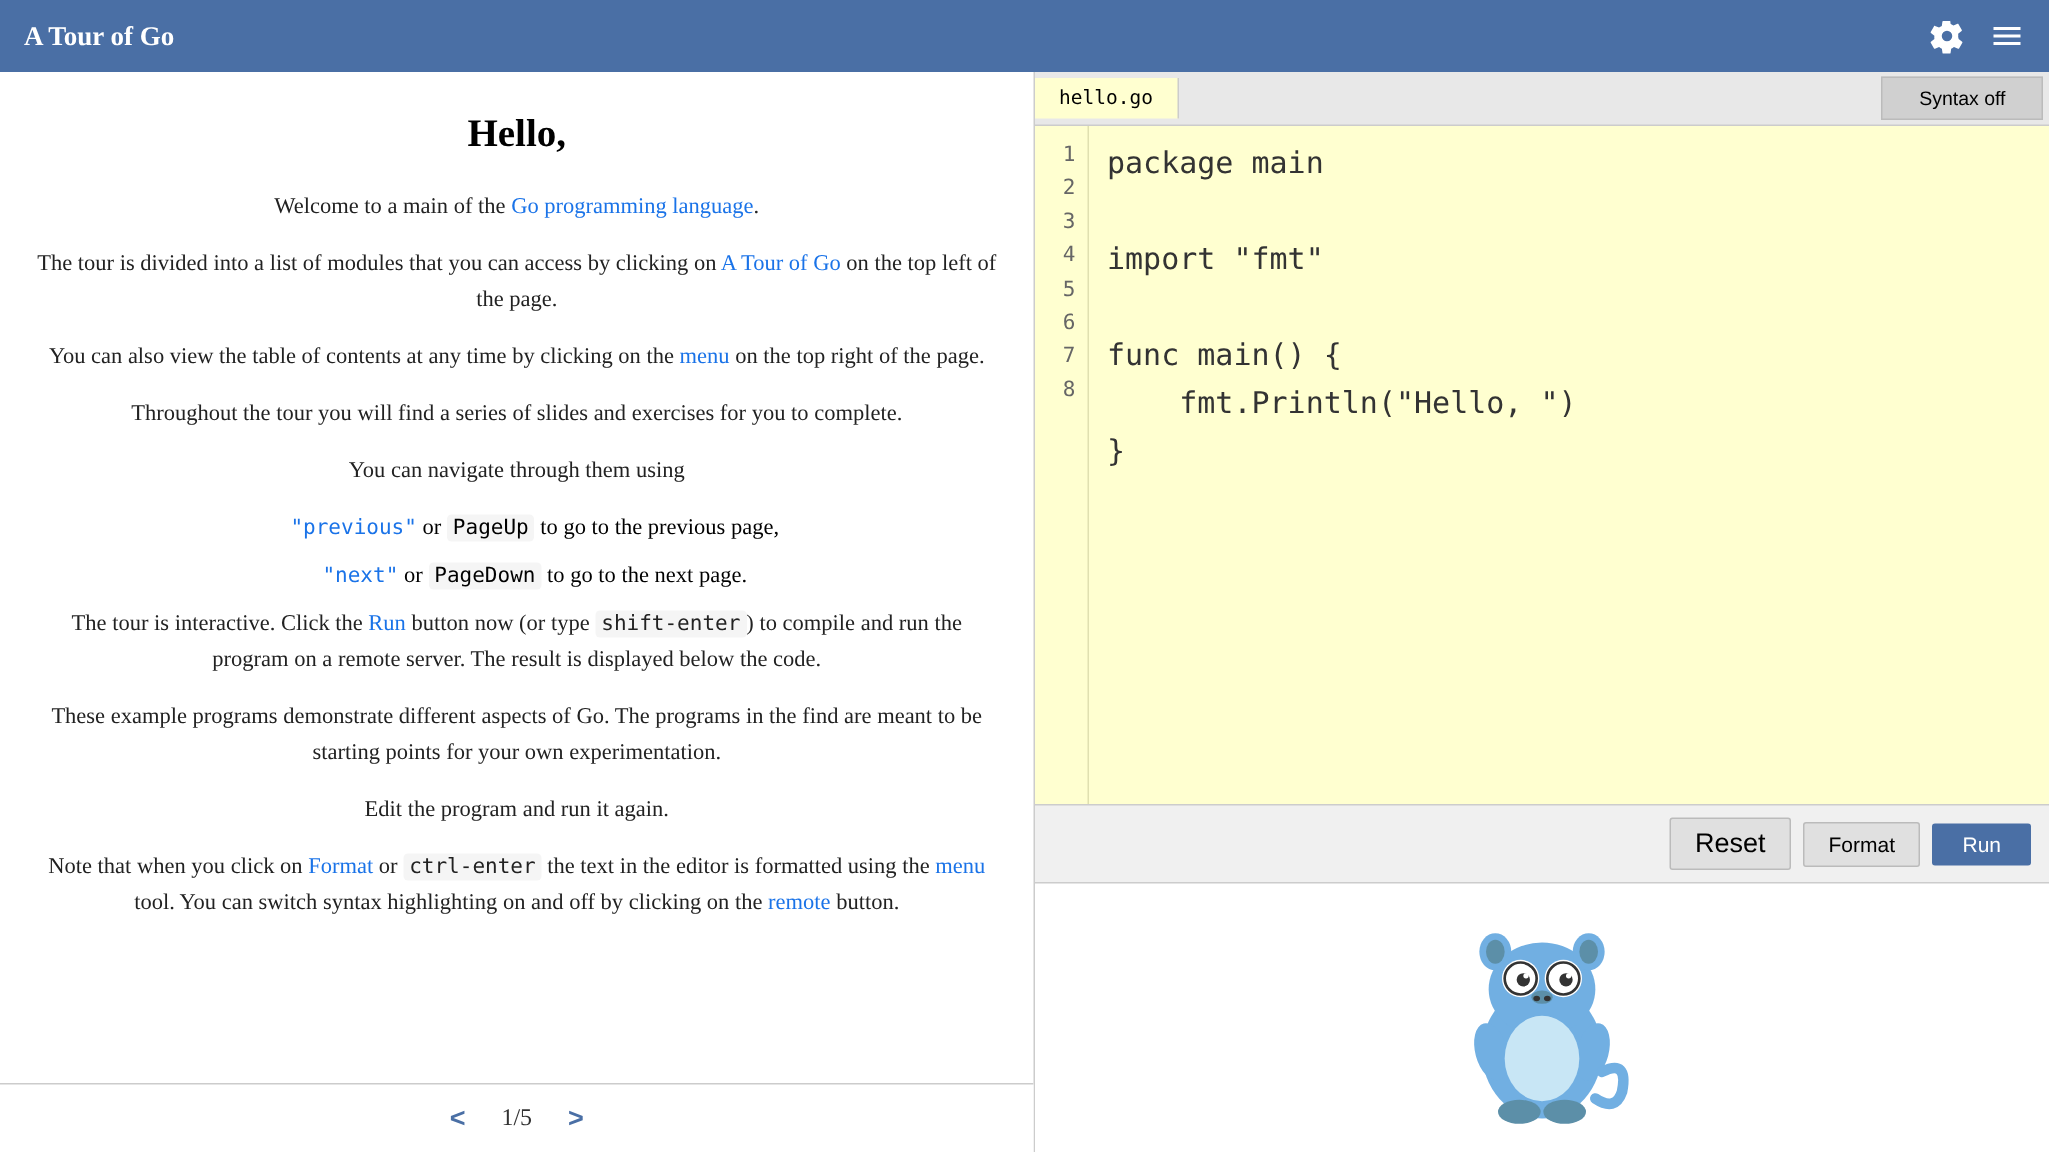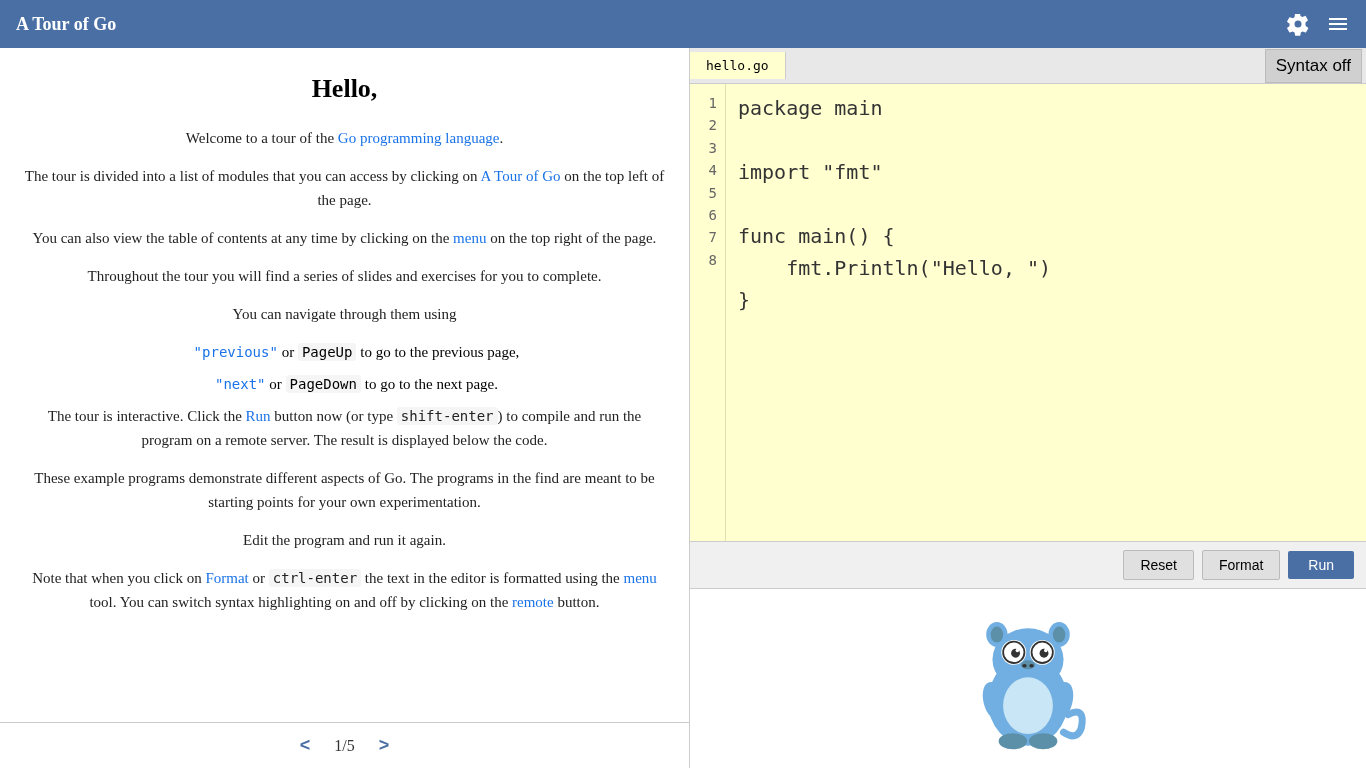--- a/index.html
+++ b/index.html
@@ -101,24 +101,24 @@
     .tab-item {
       padding: 6px 16px;
       font-size: 13px;
       background: #ffffd0;
       border-right: 1px solid #ccc;
       cursor: pointer;
       font-family: monospace;
     }
     .tab-spacer { flex: 1; background: #e8e8e8; }
     .syntax-btn {
-      padding: 6px 10px;
+      padding: 6px 24px;
       background: #d0d0d0;
       border: 1px solid #bbb;
-      font-size: 17px;
+      font-size: 13px;
       cursor: pointer;
       margin-right: 4px;
     }
 
     
     .code-editor {
       flex: 1;
       background: #ffffd0;
       display: flex;
       overflow: hidden;
@@ -157,21 +157,21 @@
       padding: 8px 12px;
       background: #f0f0f0;
       border-top: 1px solid #ccc;
       flex-shrink: 0;
     }
     .btn-reset {
       padding: 6px 16px;
       background: #e0e0e0;
       border: 1px solid #bbb;
       cursor: pointer;
-      font-size: 14px;
+      font-size: 18px;
       border-radius: 2px;
     }
     .btn-format {
       padding: 6px 16px;
       background: #e0e0e0;
       border: 1px solid #bbb;
       cursor: pointer;
       font-size: 14px;
       border-radius: 2px;
     }
@@ -214,21 +214,21 @@
   </div>
 </div>
 
 <div class="main-layout">
 
   <div class="left-panel">
     <div class="left-content">
       <h1>Hello,</h1>
 
       <p>
-        <span>Welcome to a tour of the </span><a href="#">Go programming language</a><span>.</span>
+        <span>Welcome to a main of the </span><a href="#">Go programming language</a><span>.</span>
       </p>
 
       <p>
         The tour is divided into a list of modules that you can access by clicking on <a href="#">A Tour of Go</a> on the top left of the page.
       </p>
 
       <p>
         You can also view the table of contents at any time by clicking on the <a href="#">menu</a> on the top right of the page.
       </p>
 

